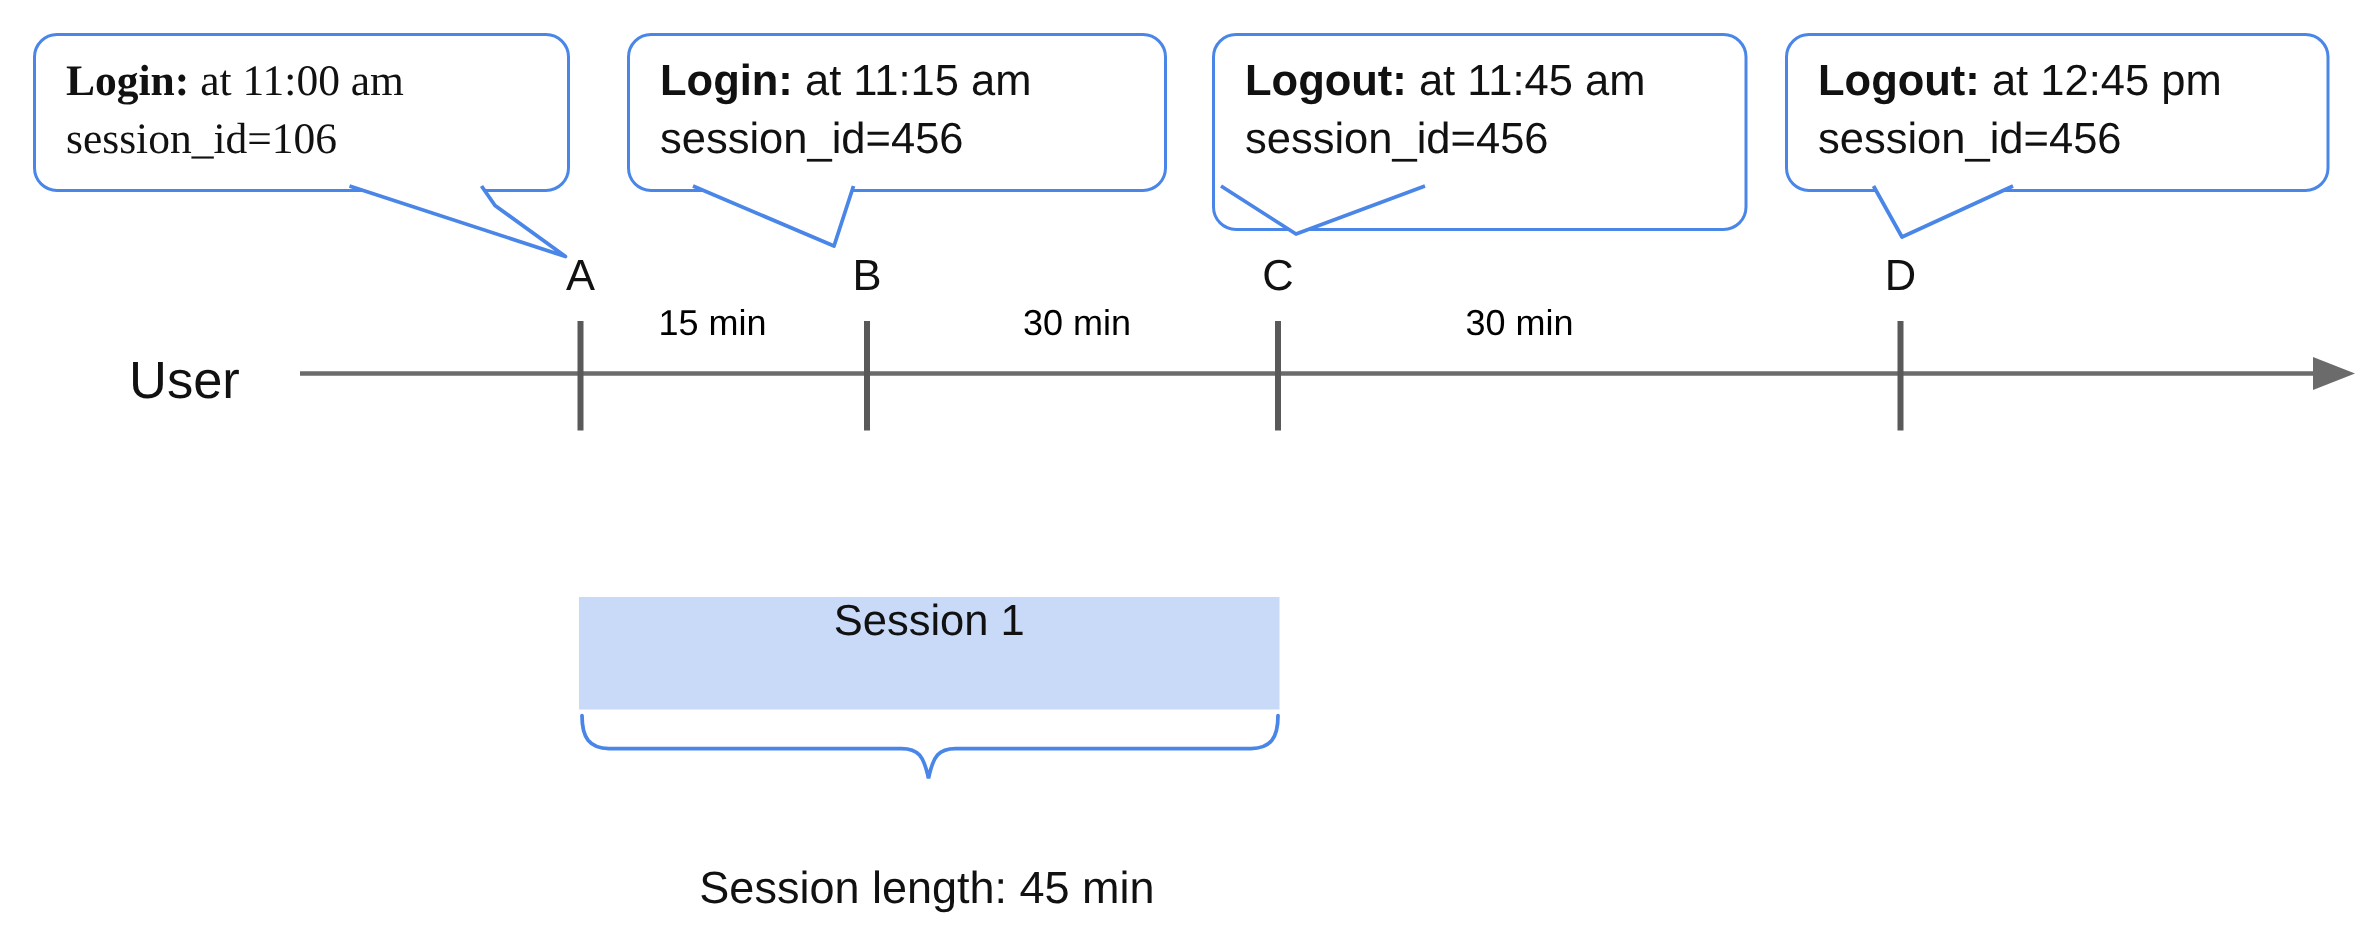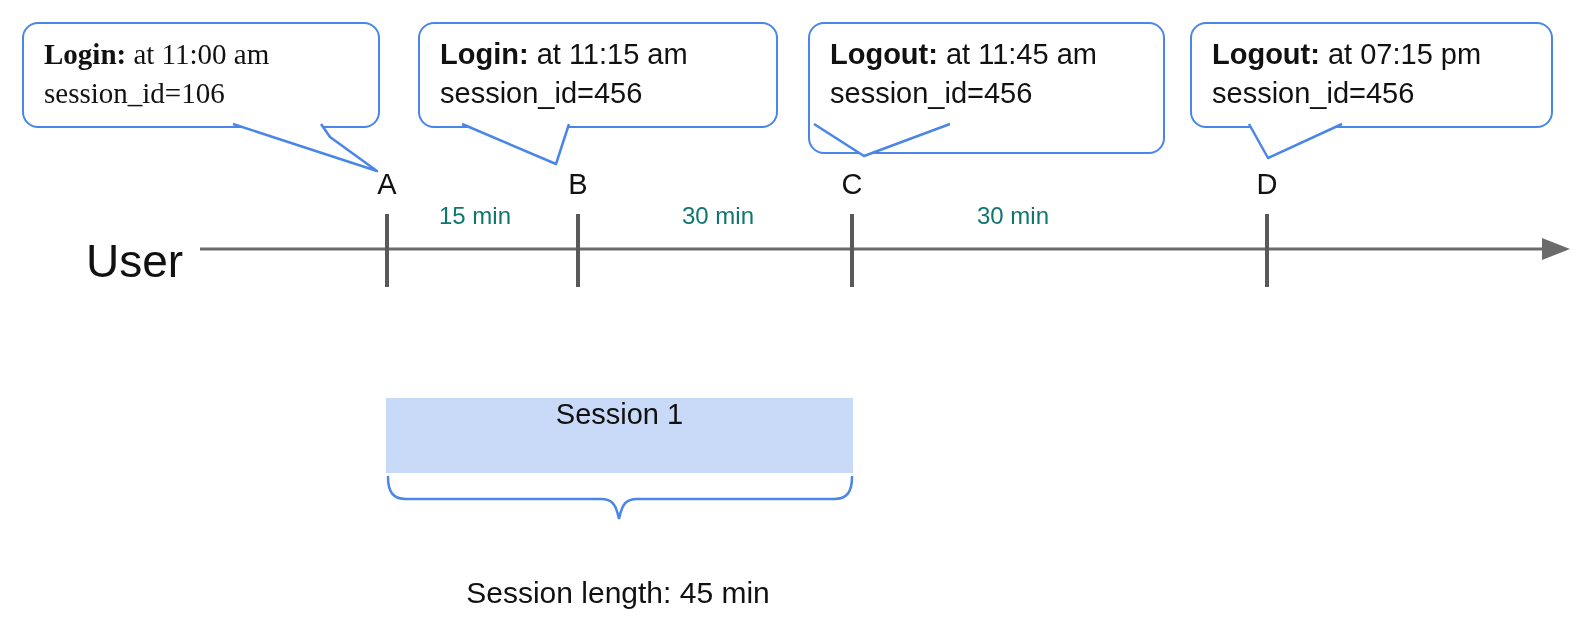--- a/index.html
+++ b/index.html
@@ -20,22 +20,22 @@
     background:#fff;
     padding:11px 20px 0 20px;
     font-size:29px;
     line-height:39px;
     white-space:nowrap;
   }
   .callout b{font-weight:bold;}
   .lbl{position:absolute;text-align:center;}
   .events-label{font-size:30px;}
   .tick-label{font-size:29px;}
-  .interval-label{font-size:24px;color:#0f766e;}
-  .user-label{font-size:46px;}
+  .interval-label{font-size:24px;color:#000000;}
+  .user-label{font-size:35px;}
   .session-box{
     position:absolute;
     left:386px;top:370px;width:467px;height:75px;
     background:#c9daf8;
     display:flex;align-items:flex-start;justify-content:center;
     font-size:29px;
     margin-top:28px;
   }
   .session-length{
     position:absolute;
@@ -62,21 +62,21 @@
     <div><b>Login:</b><span> at 11:15 am</span></div>
     <div>session_id=456</div>
   </div>
 
   <div class="callout" style="left:808px;top:22px;width:357px;height:132px;">
     <div><b>Logout:</b><span> at 11:45 am</span></div>
     <div>session_id=456</div>
   </div>
 
   <div class="callout" style="left:1190px;top:22px;width:363px;height:106px;">
-    <div><b>Logout:</b><span> at 07:15 pm</span></div>
+    <div><b>Logout:</b><span> at 12:45 pm</span></div>
     <div>session_id=456</div>
   </div>
 
 
   <div class="lbl tick-label" style="left:367px;top:168px;width:40px;">A</div>
   <div class="lbl tick-label" style="left:558px;top:168px;width:40px;">B</div>
   <div class="lbl tick-label" style="left:832px;top:168px;width:40px;">C</div>
   <div class="lbl tick-label" style="left:1247px;top:168px;width:40px;">D</div>
 
   <div class="lbl interval-label" style="left:415px;top:202px;width:120px;">15 min</div>

